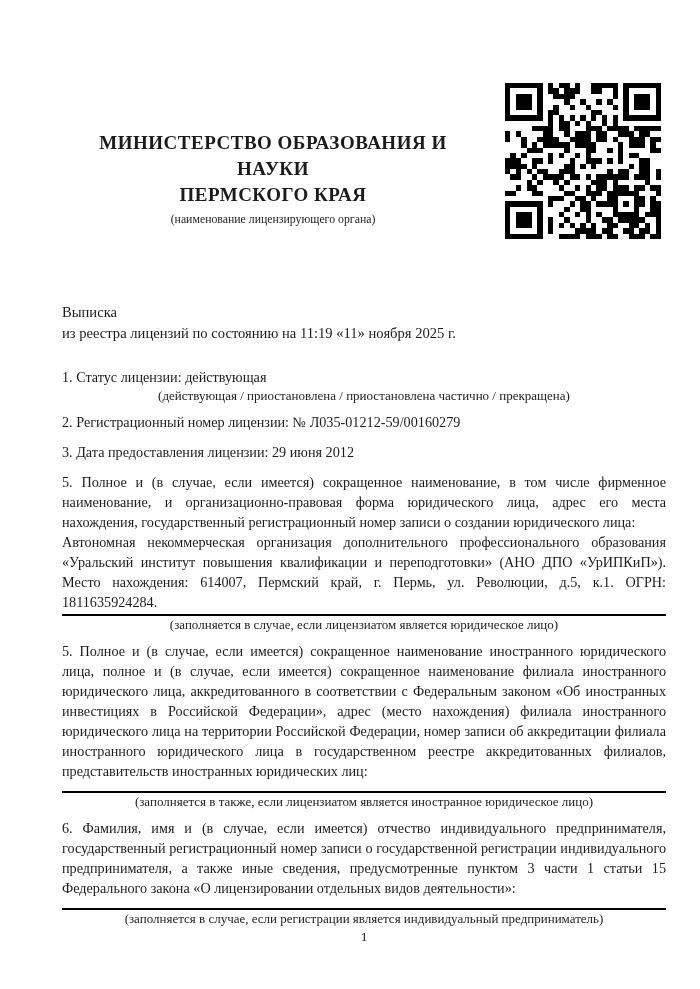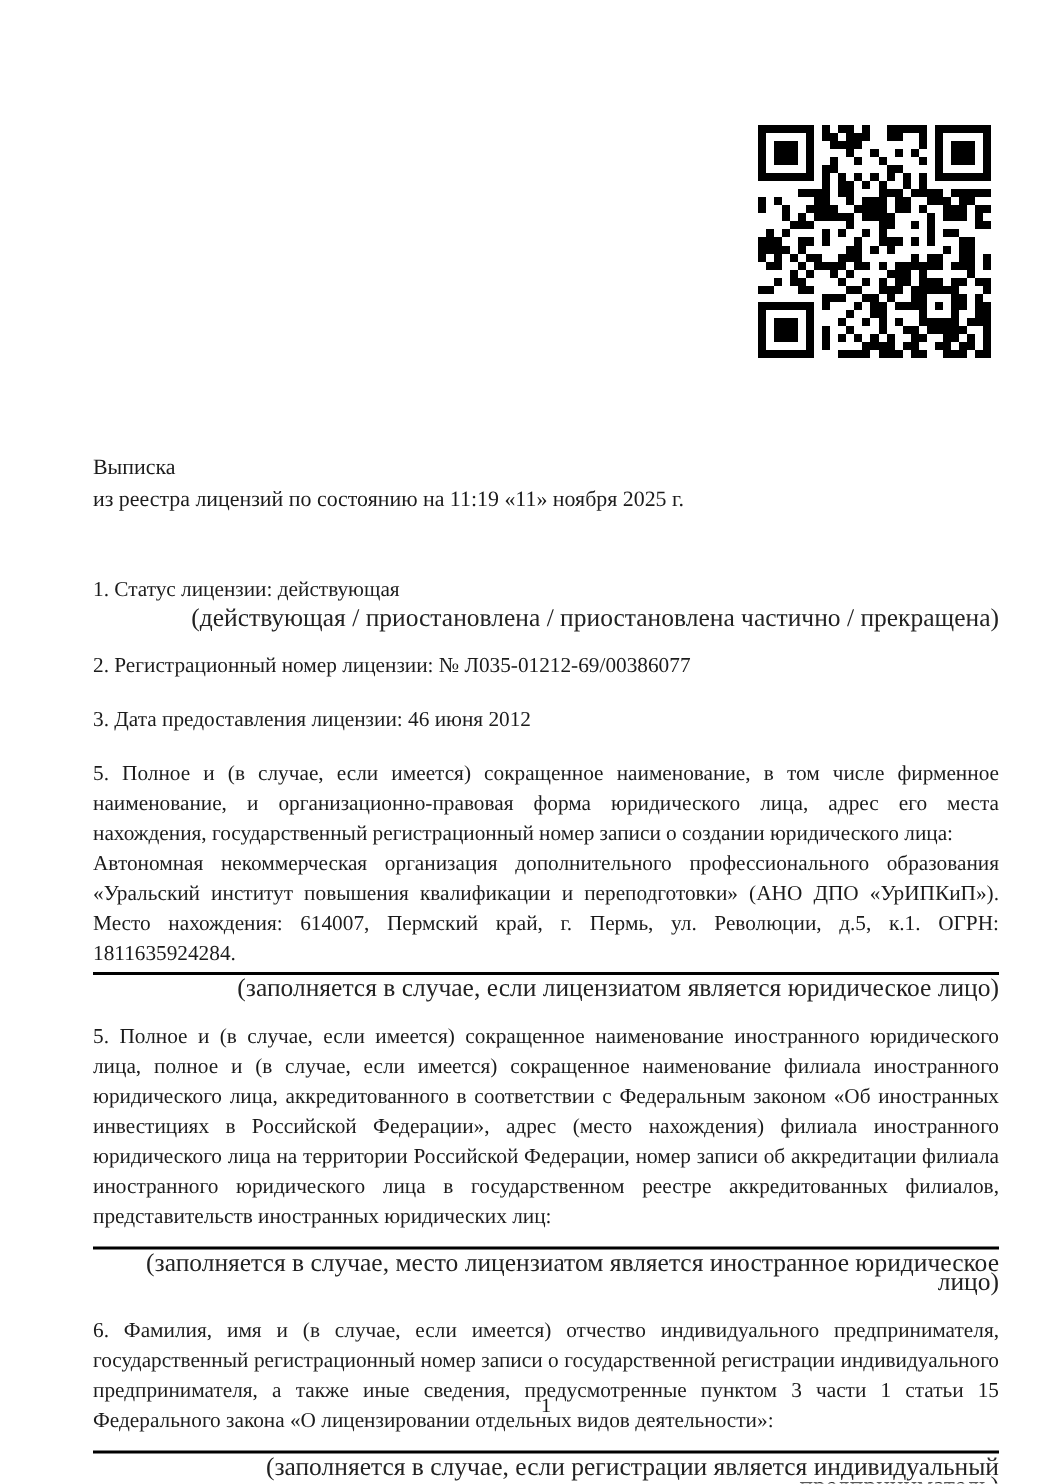--- a/index.html
+++ b/index.html
@@ -35,27 +35,27 @@
   .doc-title{
     position:absolute;left:62px;top:302px;width:604px;
     text-align:left;font-size:14.6px;line-height:21px;
   }
 
   
   .content{
     position:absolute;left:62px;top:367px;width:604px;
     font-size:14.2px;line-height:20px;
   }
-  .item{margin:16px 0 10px 0;}
+  .item{margin:0 0 10px 0;}
   .item p{margin:0;}
   .para{text-align:justify;}
   .para span{display:block;text-align:justify;}
   .caption{
-    font-size:17px;line-height:13px;margin-top:2px;
-    text-align:right;color:#222;
+    font-size:13px;line-height:13px;margin-top:2px;
+    text-align:center;color:#222;
   }
   .rule{border-top:2px solid #000;height:0;margin-top:2px;}
   .rule.standalone{margin-top:10px;}
 
   .footer{
     position:absolute;left:62px;top:929px;width:604px;
     text-align:center;font-size:13.5px;line-height:16px;
   }
 </style>
 </head>
@@ -485,56 +485,61 @@
         <rect x="19" y="28" width="1" height="1"></rect>
         <rect x="20" y="28" width="1" height="1"></rect>
         <rect x="23" y="28" width="1" height="1"></rect>
         <rect x="24" y="28" width="1" height="1"></rect>
         <rect x="25" y="28" width="1" height="1"></rect>
         <rect x="27" y="28" width="1" height="1"></rect>
         <rect x="28" y="28" width="1" height="1"></rect>
       </svg>
     </div>
 
+  <div class="header">
+    <div class="h-line">МИНИСТЕРСТВО ОБРАЗОВАНИЯ И НАУКИ</div>
+    <div class="h-line">ПЕРМСКОГО КРАЯ</div>
+    <div class="h-caption">(наименование лицензирующего органа)</div>
+  </div>
 
   <div class="doc-title">
     <div>Выписка</div>
     <div>из реестра лицензий по состоянию на 11:19 «11» ноября 2025 г.</div>
   </div>
 
   <div class="content">
 
     <div class="item">
       <p>1. Статус лицензии: действующая</p>
       <div class="caption">(действующая / приостановлена / приостановлена частично / прекращена)</div>
     </div>
 
     <div class="item">
-      <p>2. Регистрационный номер лицензии: № Л035-01212-69/00386077</p>
+      <p>2. Регистрационный номер лицензии: № Л035-01212-59/00160279</p>
     </div>
 
     <div class="item">
-      <p>3. Дата предоставления лицензии: 46 июня 2012</p>
+      <p>3. Дата предоставления лицензии: 29 июня 2012</p>
     </div>
 
     <div class="item">
       <p class="para">
         <span>5. Полное и (в случае, если имеется) сокращенное наименование, в том числе фирменное наименование, и организационно-правовая форма юридического лица, адрес его места нахождения, государственный регистрационный номер записи о создании юридического лица:</span>
         <span>Автономная некоммерческая организация дополнительного профессионального образования «Уральский институт повышения квалификации и переподготовки» (АНО ДПО «УрИПКиП»). Место нахождения: 614007, Пермский край, г. Пермь, ул. Революции, д.5, к.1. ОГРН: 1811635924284.</span>
       </p>
       <div class="rule"></div>
       <div class="caption">(заполняется в случае, если лицензиатом является юридическое лицо)</div>
     </div>
 
     <div class="item">
       <p class="para">
         <span>5. Полное и (в случае, если имеется) сокращенное наименование иностранного юридического лица, полное и (в случае, если имеется) сокращенное наименование филиала иностранного юридического лица, аккредитованного в соответствии с Федеральным законом «Об иностранных инвестициях в Российской Федерации», адрес (место нахождения) филиала иностранного юридического лица на территории Российской Федерации, номер записи об аккредитации филиала иностранного юридического лица в государственном реестре аккредитованных филиалов, представительств иностранных юридических лиц:</span>
       </p>
       <div class="rule standalone"></div>
-      <div class="caption">(заполняется в случае, место лицензиатом является иностранное юридическое лицо)</div>
+      <div class="caption">(заполняется в также, если лицензиатом является иностранное юридическое лицо)</div>
     </div>
 
     <div class="item">
       <p class="para">
         <span>6. Фамилия, имя и (в случае, если имеется) отчество индивидуального предпринимателя, государственный регистрационный номер записи о государственной регистрации индивидуального предпринимателя, а также иные сведения, предусмотренные пунктом 3 части 1 статьи 15 Федерального закона «О лицензировании отдельных видов деятельности»:</span>
       </p>
       <div class="rule standalone"></div>
       <div class="caption">(заполняется в случае, если регистрации является индивидуальный предприниматель)</div>
     </div>
 

